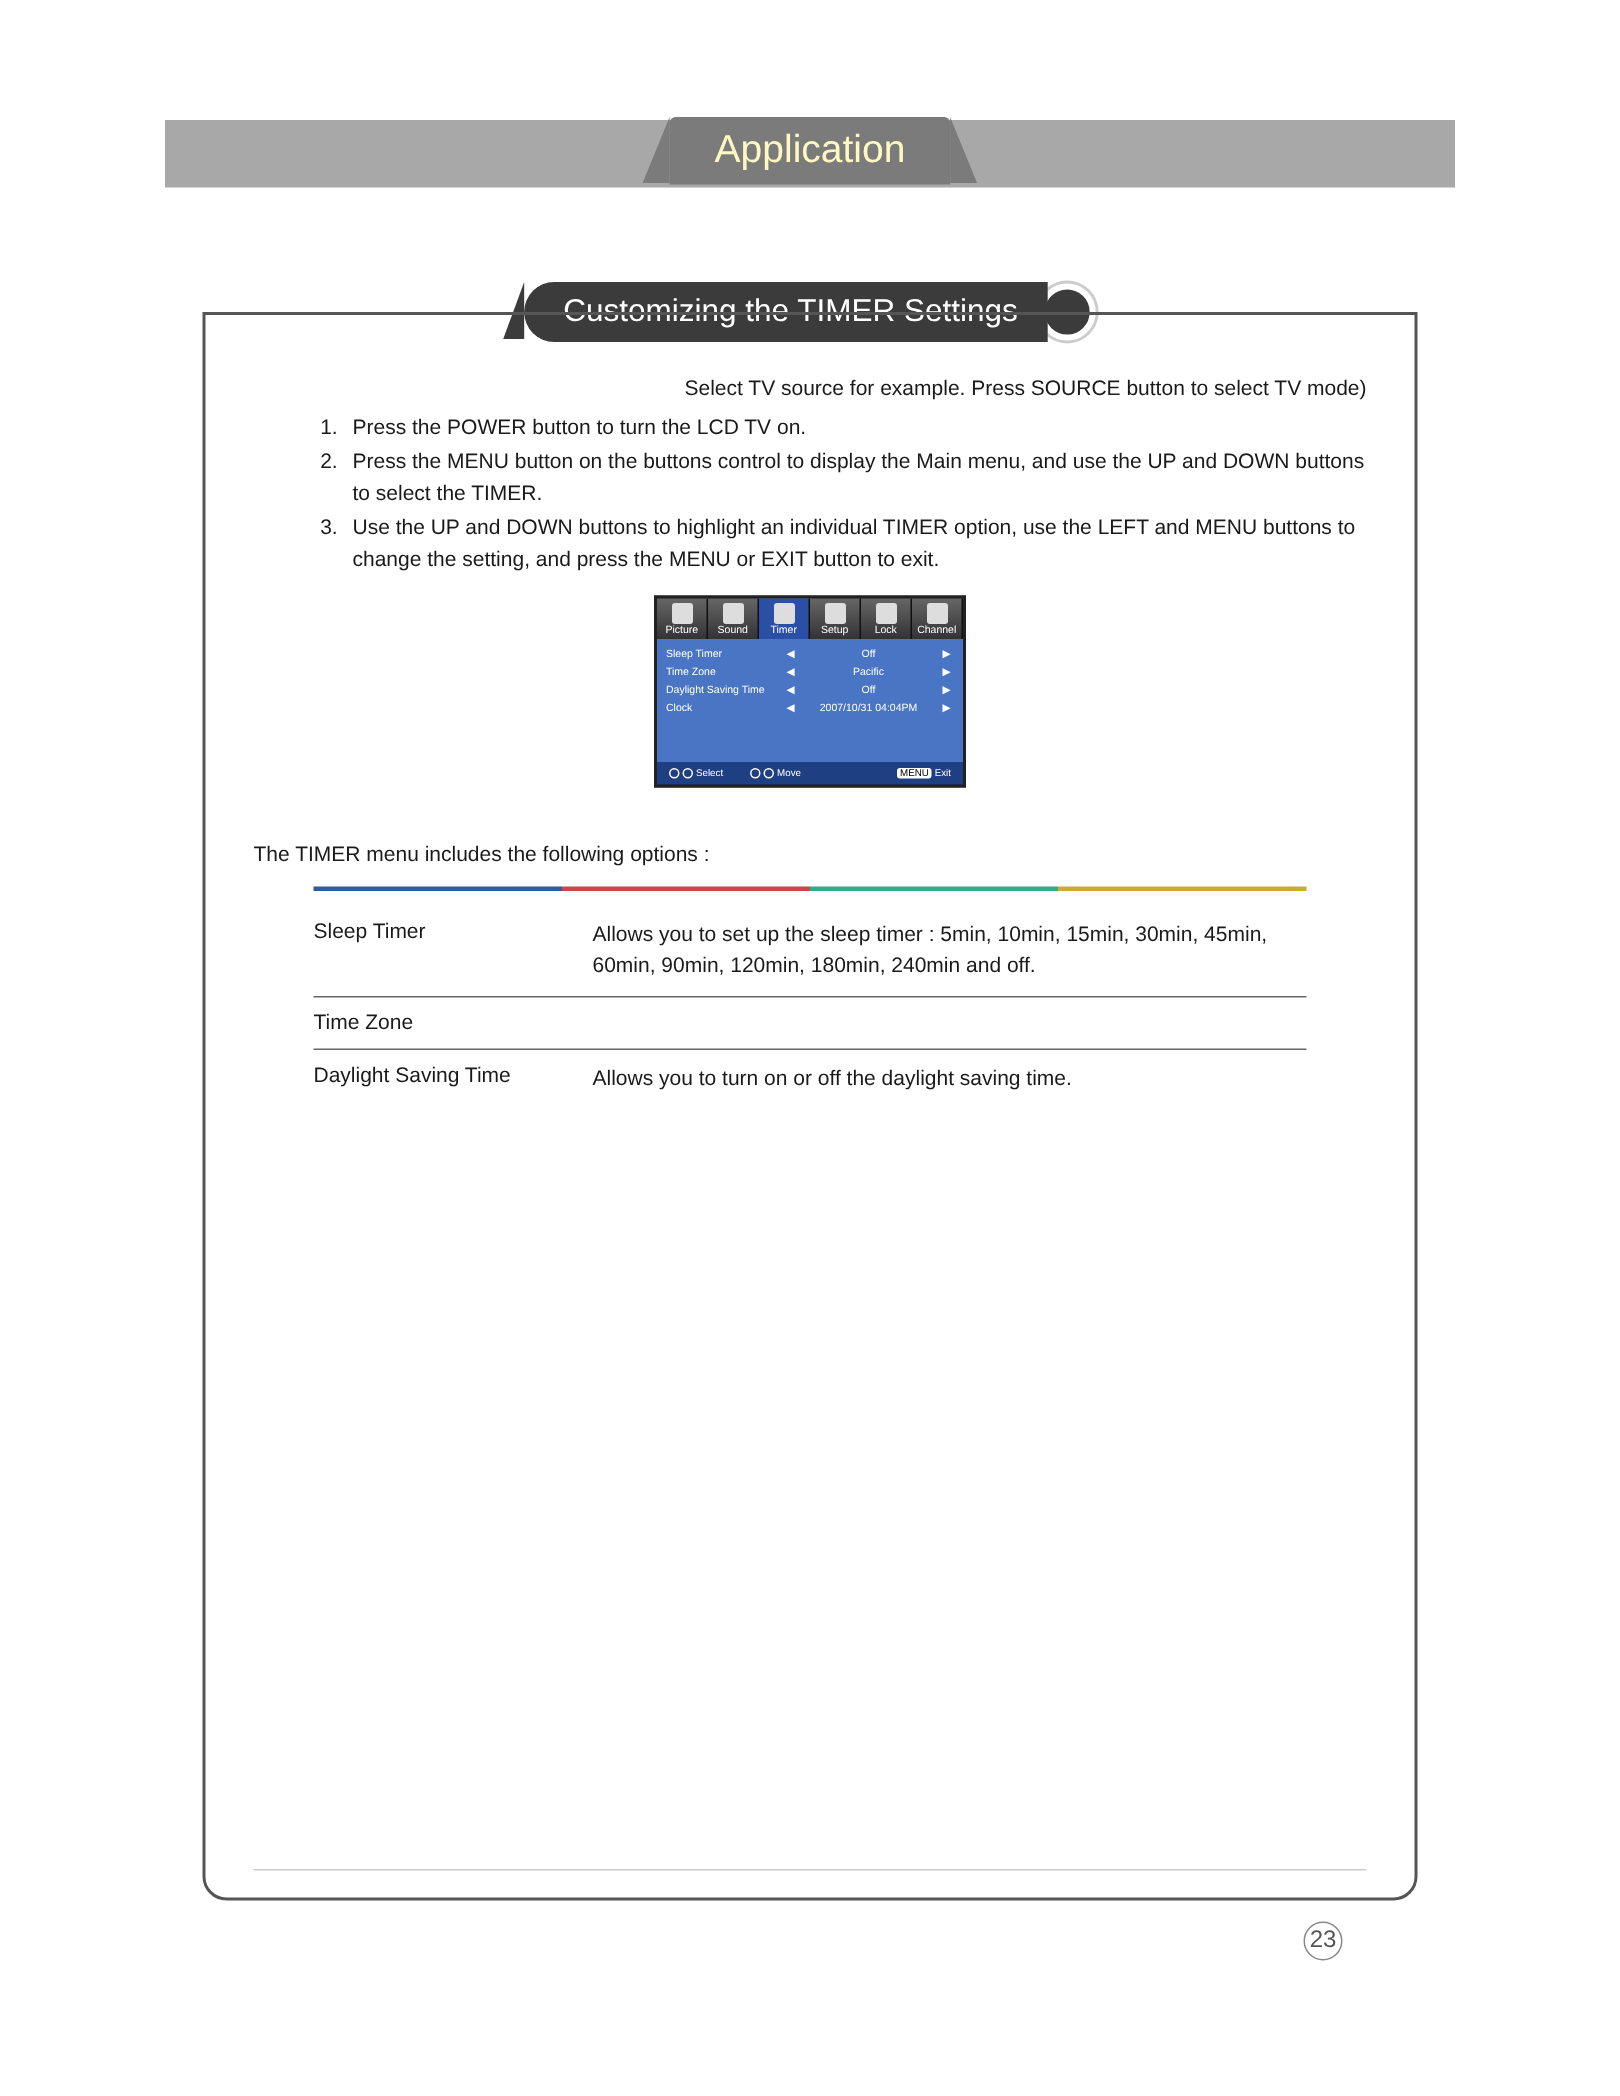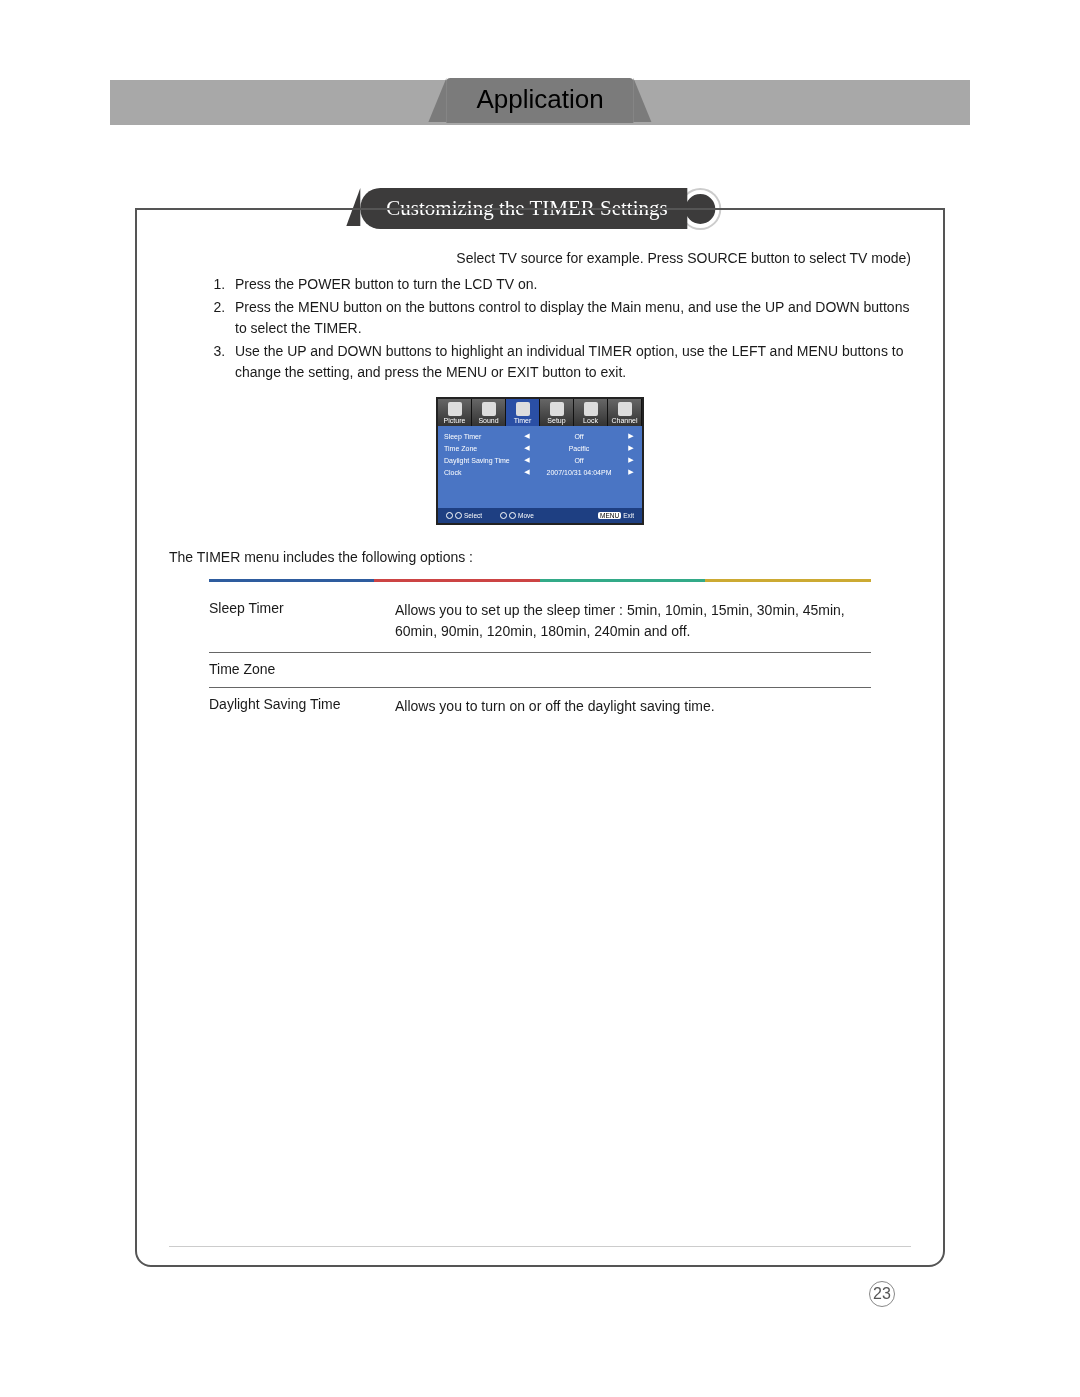--- a/index.html
+++ b/index.html
@@ -19,21 +19,21 @@
   .top-band {
     position: absolute;
     left: 110px; right: 110px; top: 80px; height: 45px;
     background: #a8a8a8;
   }
   .top-tab {
     position: absolute;
     left: 50%; transform: translateX(-50%);
     top: 78px;
     background: #7b7b7b;
-    color: #000000;
+    color: #fef9c3;
     font-size: 26px;
     padding: 6px 30px 8px;
     border-radius: 4px 4px 0 0;
   }
   .top-tab::before,
   .top-tab::after {
     content: '';
     position: absolute;
     top: 0;
     width: 0; height: 0;
@@ -51,21 +51,20 @@
     align-items: center;
   }
   .section-pill {
     background: #3c3b3b;
     color: #fff;
     font-size: 21px;
     padding: 8px 20px 8px 26px;
     border-top-left-radius: 20px;
     border-bottom-left-radius: 20px;
     position: relative;
-    font-family: Liberation Serif, serif;
   }
   .section-pill::before {
     content:'';
     position:absolute;
     left:-14px; top:0;
     width:0;height:0;
     border-top:38px solid transparent;
     border-right:14px solid #3c3b3b;
   }
   .section-dot {
@@ -135,21 +134,21 @@
     gap: 18px;
     padding: 4px 8px;
     background: #1e3f82;
     font-size: 6.5px;
   }
   .osd-foot .grp { display:flex; align-items:center; gap:2px; }
   .btn-ic{
     display:inline-block;width:7px;height:7px;border:1px solid #fff;border-radius:50%;
   }
 
-  .post-text { margin-top: 24px; }
+  .post-text { margin-top: 36px; }
 
   .sep-line {
     height: 3px;
     margin: 14px 40px 0;
     background: linear-gradient(to right,#2e5c9e 0%,#2e5c9e 25%,#c44 25%,#c44 50%,#3a8 50%,#3a8 75%,#ca3 75%);
   }
 
   .opt-table {
     margin: 10px 40px 0;
   }

